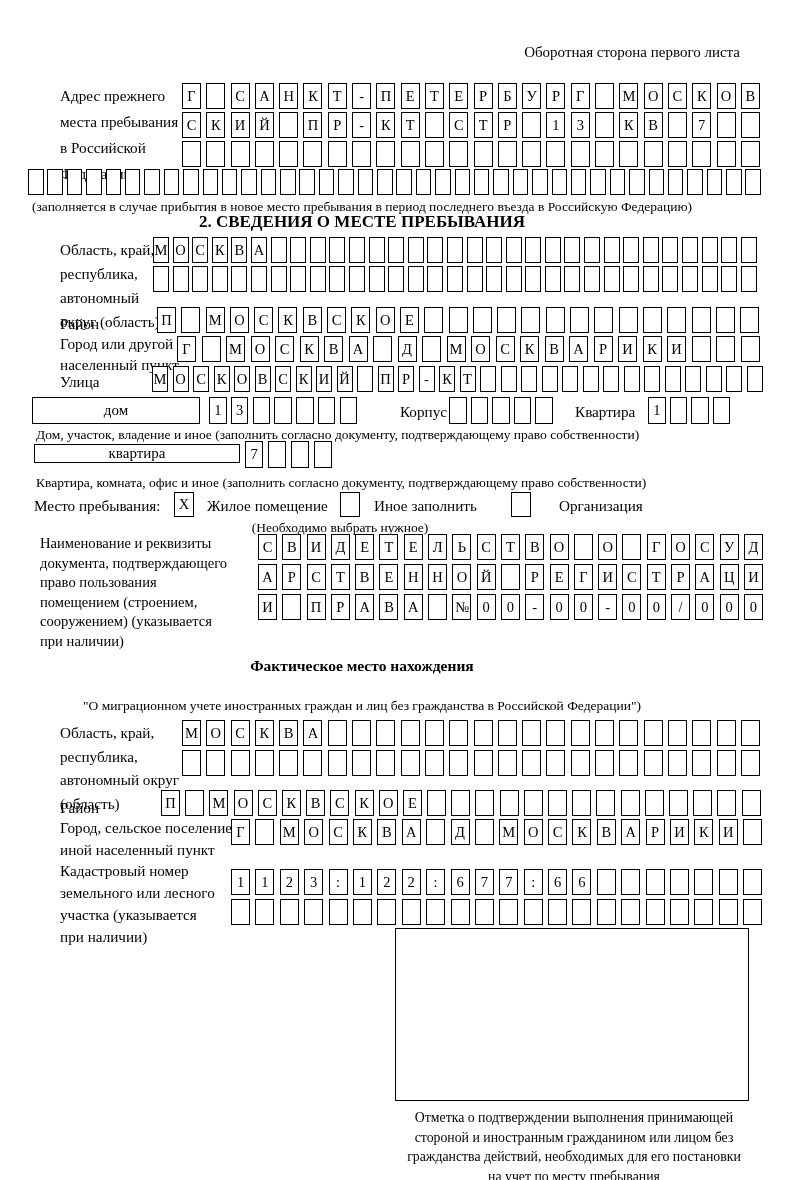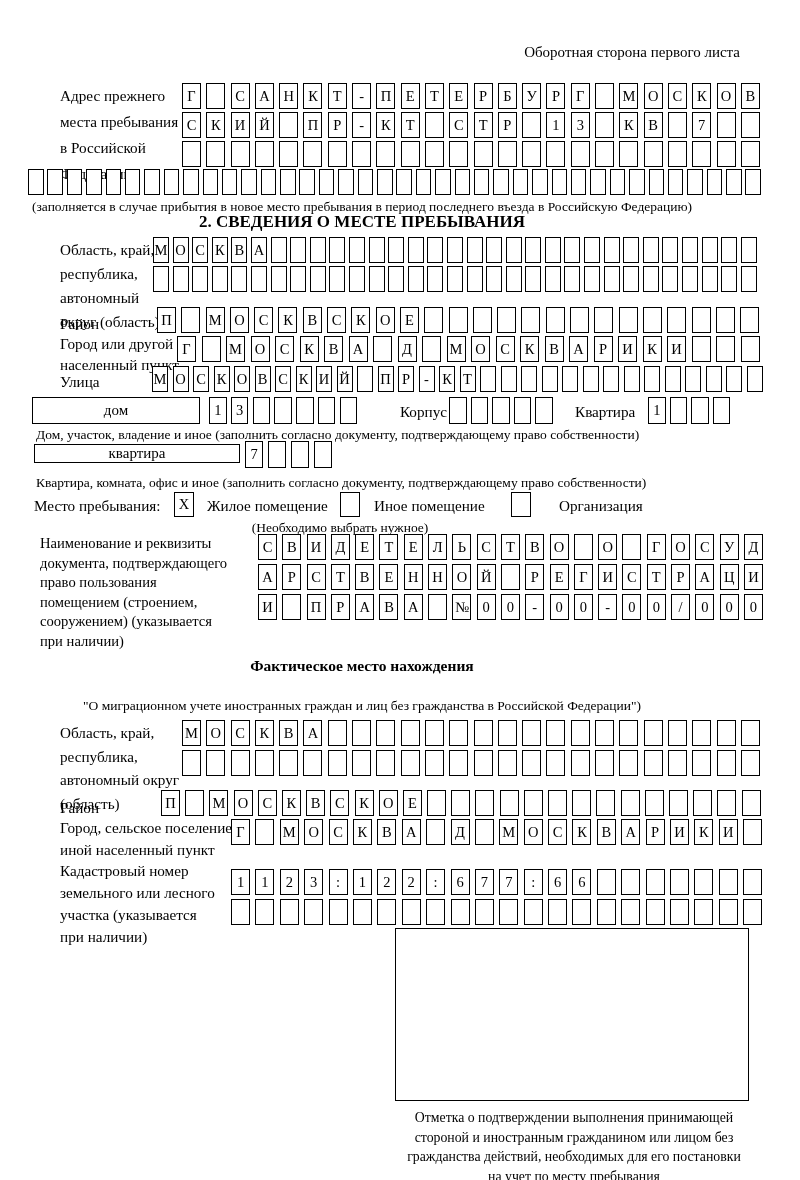--- a/index.html
+++ b/index.html
@@ -344,21 +344,21 @@
       <span class="cell"></span>
       <span class="cell"></span>
       <span class="cell"></span>
     </div>
   <div class="note" style="left:36px;top:455px;">Квартира, комната, офис и иное (заполнить согласно документу, подтверждающему право собственности)</div>
 
   <div class="lbl" style="left:34px;top:474px;">Место пребывания:</div>
   <div class="cbox" style="left:174px;top:472px;">X</div>
   <div class="lbl" style="left:207px;top:474px;">Жилое помещение</div>
   <div class="cbox" style="left:340px;top:472px;"></div>
-  <div class="lbl" style="left:374px;top:474px;">Иное помещение</div>
+  <div class="lbl" style="left:374px;top:474px;">Иное заполнить</div>
   <div class="cbox" style="left:511px;top:472px;"></div>
   <div class="lbl" style="left:559px;top:474px;">Организация</div>
   <div class="note" style="left:247px;top:500px;width:186px;text-align:center;">(Необходимо выбрать нужное)</div>
 
   <div class="lbl" style="left:40px;top:514px;line-height:19.6px;font-size:14.6px;">Наименование и реквизиты<br>документа, подтверждающего<br>право пользования<br>помещением (строением,<br>сооружением) (указывается<br>при наличии)</div>
   <div class="grid" style="left:258px;top:514px;--cw:19px;--gap:5.3px;">
       <span class="cell">С</span>
       <span class="cell">В</span>
       <span class="cell">И</span>
       <span class="cell">Д</span>

